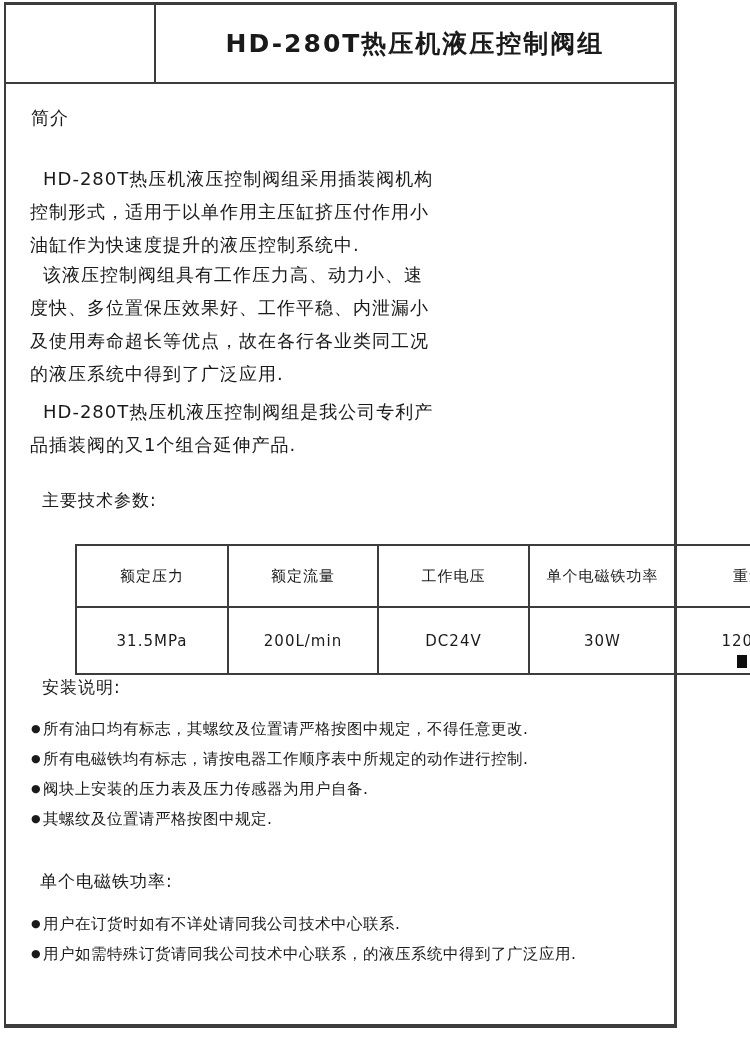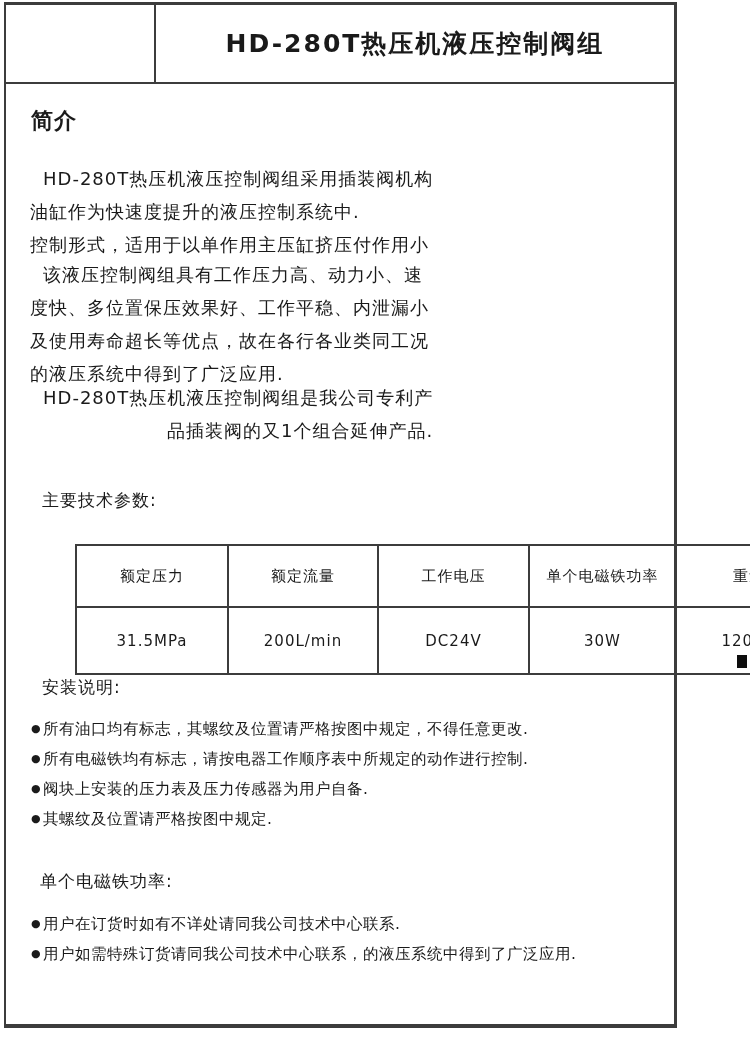--- a/index.html
+++ b/index.html
@@ -115,36 +115,36 @@
     <div class="header">
       <div class="header-left-cell"></div>
       <div class="header-title-cell">
         <span class="doc-title">HD-280T热压机液压控制阀组</span>
       </div>
     </div>
   </div>
 
   <div class="registration-tick"></div>
 
-  <div class="abs section-heading" style="left:31px; top:106px; font-size:22px;font-weight:bold;">简介</div>
+  <div class="abs section-heading" style="left:31px; top:106px; font-size:18px;">简介</div>
 
   <div class="abs para" style="left:30px; top:141px;">
     <div class="line first">HD-280T热压机液压控制阀组采用插装阀机构</div>
+    <div class="line">控制形式，适用于以单作用主压缸挤压付作用小</div>
     <div class="line">油缸作为快速度提升的液压控制系统中.</div>
-    <div class="line">控制形式，适用于以单作用主压缸挤压付作用小</div>
   </div>
 
   <div class="abs para" style="left:30px; top:237px;">
     <div class="line first">该液压控制阀组具有工作压力高、动力小、速</div>
     <div class="line">度快、多位置保压效果好、工作平稳、内泄漏小</div>
     <div class="line">及使用寿命超长等优点，故在各行各业类同工况</div>
     <div class="line">的液压系统中得到了广泛应用.</div>
   </div>
 
-  <div class="abs para" style="left:30px; top:360px;text-align:right;">
+  <div class="abs para" style="left:30px; top:374px;">
     <div class="line first">HD-280T热压机液压控制阀组是我公司专利产</div>
     <div class="line">品插装阀的又1个组合延伸产品.</div>
   </div>
 
   <div class="abs section-heading" style="left:42px; top:489px;">主要技术参数:</div>
 
   <table class="spec-table abs" style="left:75px; top:544px;">
     <tbody>
         <tr class="hdr">
       <td style="width:126px;">额定压力</td>

